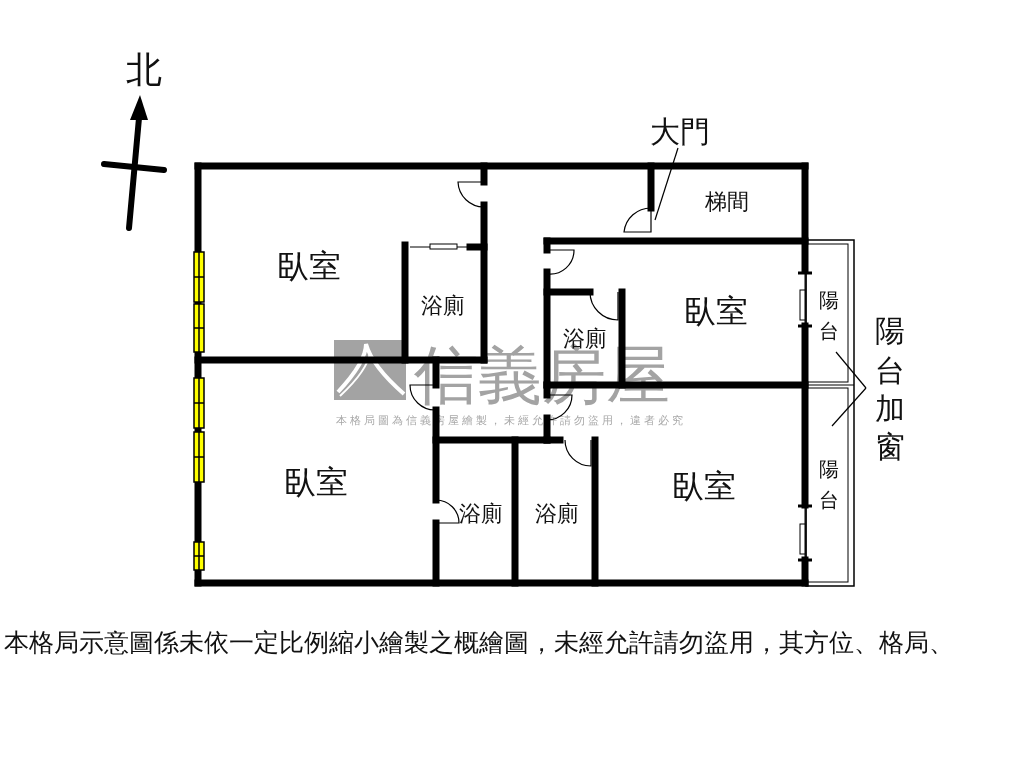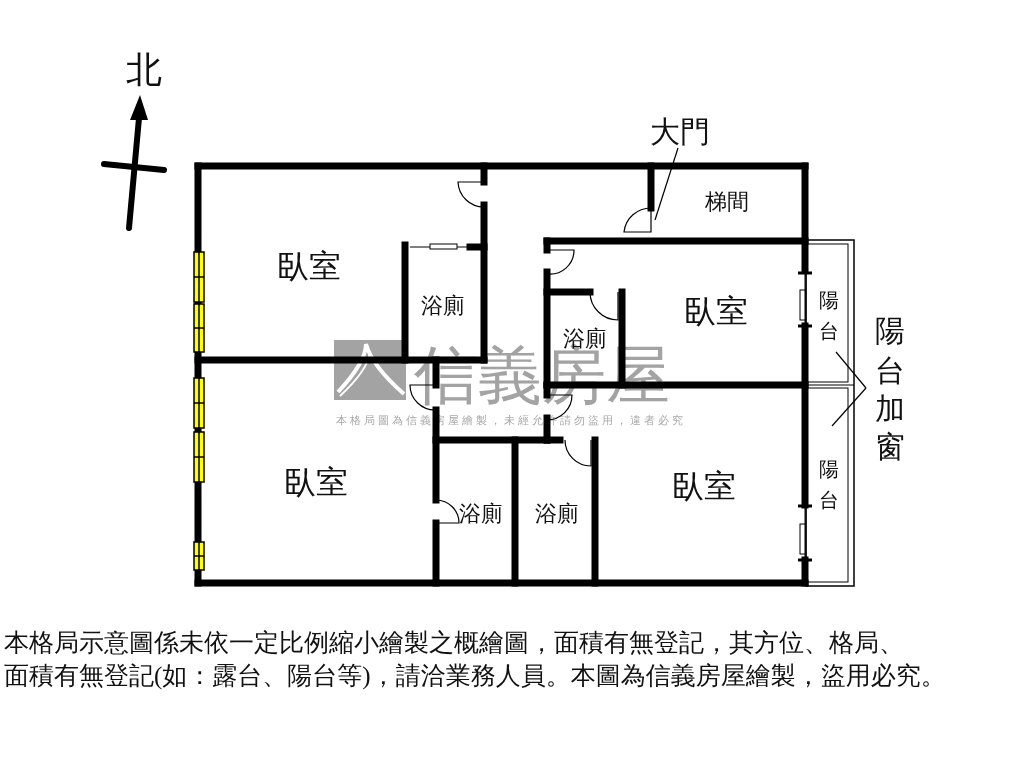--- a/index.html
+++ b/index.html
@@ -146,15 +146,14 @@
     <text class="room-label" x="829" y="507" font-size="20" text-anchor="middle">台</text>
 
     <text class="room-label" x="890" y="341" font-size="30" text-anchor="middle">陽</text>
     <text class="room-label" x="890" y="381" font-size="30" text-anchor="middle">台</text>
     <text class="room-label" x="890" y="419" font-size="30" text-anchor="middle">加</text>
     <text class="room-label" x="890" y="457" font-size="30" text-anchor="middle">窗</text>
   </g>
 </svg>
 
 <div class="disclaimer">
-  <div>本格局示意圖係未依一定比例縮小繪製之概繪圖，面積有無登記，其方位、格局、</div>
-  <div>面積有無登記(如：露台、陽台等)，請洽業務人員。本圖為信義房屋繪製，盜用必究。</div>
+  <div>本格局示意圖係未依一定比例縮小繪製之概繪圖，未經允許請勿盜用，其方位、格局、</div>
 </div>
 
 </body></html>

